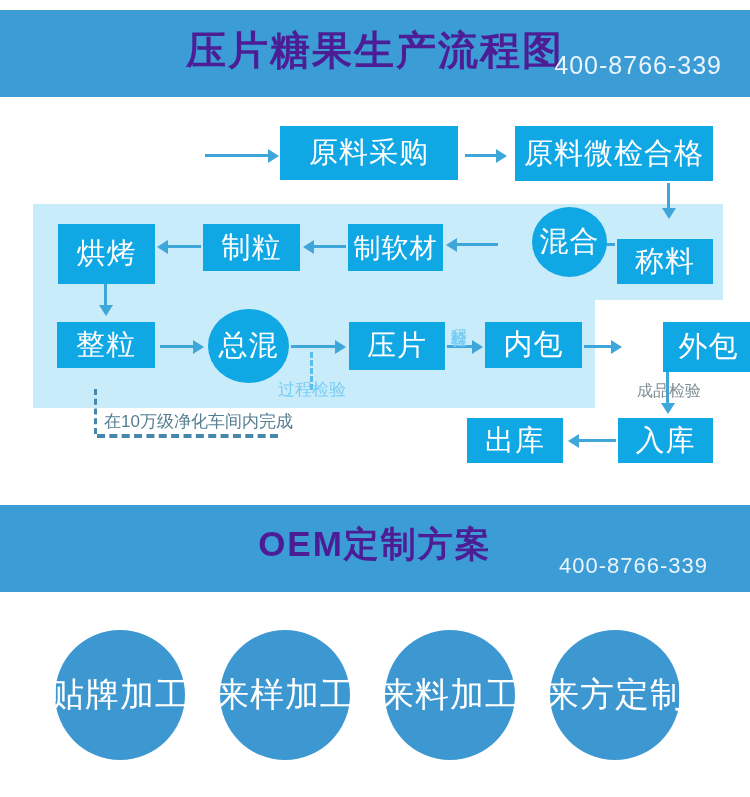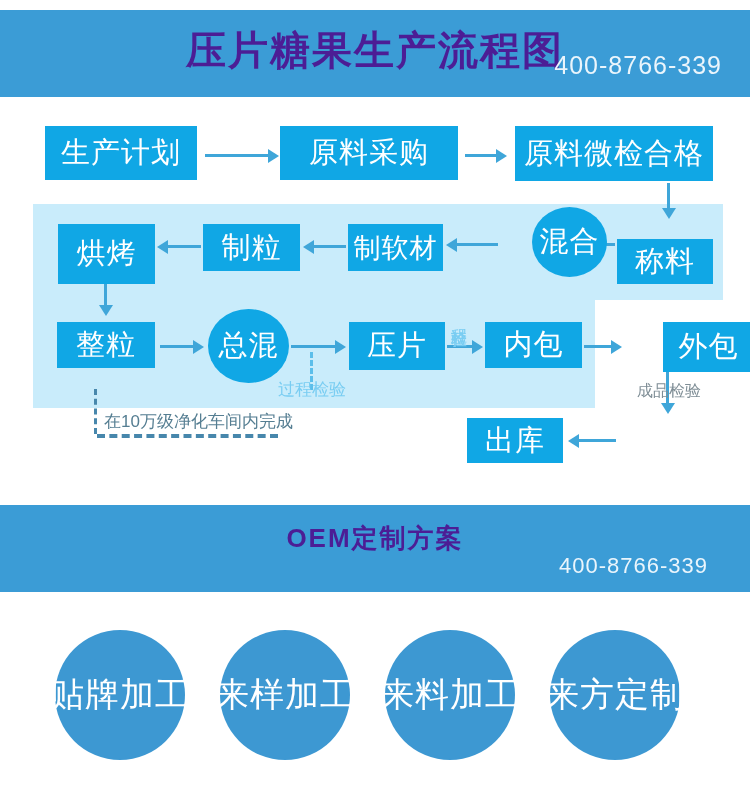--- a/index.html
+++ b/index.html
@@ -18,21 +18,21 @@
   .page{
     position:relative;width:750px;height:797px;background:#fff;overflow:hidden;
     font-family:"Liberation Sans",sans-serif;
   }
   
   .band{position:absolute;left:0;width:750px;height:87px;background:var(--band-blue);}
   .band-title{
     text-align:center;color:#4c1d95;font-weight:bold;letter-spacing:2px;
   }
   .band-top .band-title{font-size:40px;padding-top:13px;}
-  .band-oem .band-title{font-size:26px;padding-top:16px;}
+  .band-oem .band-title{font-size:35px;padding-top:16px;}
   .band-phone{
     position:absolute;color:#EAF5FC;font-weight:normal;letter-spacing:1px;
   }
   
   .region{position:absolute;background:var(--light-region);z-index:0;}
   .region-a{left:33px;top:204px;width:690px;height:96px;}
   .region-b{left:33px;top:300px;width:562px;height:108px;}
   
   .fnode{
     position:absolute;background:var(--node-blue);color:#fff;z-index:2;
@@ -88,21 +88,20 @@
 <div class="page">
 
   <div class="band band-top" style="top:10px;">
     <div class="band-title">压片糖果生产流程图</div>
   </div>
   <div class="band-phone" style="position: absolute; right: 28px; top: 51px; font-size: 25px; color: rgb(234, 245, 252); z-index: 2;">400-8766-339</div>
 
   <div class="region region-a"></div>
   <div class="region region-b"></div>
 
-  <div class="fnode" style="left:45px;top:126px;width:152px;height:54px;">生产计划</div>
   <div class="ar h right" style="left:205px;top:154px;width:63px;"></div>
   <div class="fnode" style="left:280px;top:126px;width:178px;height:54px;">原料采购</div>
   <div class="ar h right" style="left:465px;top:154px;width:31px;"></div>
   <div class="fnode" style="left:515px;top:126px;width:198px;height:55px;">原料微检合格</div>
   <div class="ar v down" style="left:667px;top:183px;height:25px;"></div>
 
   <div class="fnode" style="left:617px;top:223px;width:96px;height:45px;margin-top:16px;">称料</div>
   <div class="ar h left" style="left:589px;top:243px;width:26px;"></div>
   <div class="fnode fcircle" style="left:500px;top:207px;width:75px;height:70px;margin-left:32px;">混合</div>
   <div class="ar h left" style="left:457px;top:243px;width:41px;"></div>
@@ -121,20 +120,21 @@
   <div class="lbl lbl-process-bottom">过程检验</div>
   <div class="fnode" style="left:349px;top:322px;width:96px;height:48px;">压片</div>
   <div class="ar h right" style="left:447px;top:345px;width:25px;"></div>
   <div class="lbl lbl-process-vert">过程检验</div>
   <div class="fnode" style="left:485px;top:322px;width:97px;height:46px;">内包</div>
   <div class="ar h right" style="left:584px;top:345px;width:27px;"></div>
   <div class="fnode" style="left:623px;top:322px;width:91px;height:50px;margin-left:40px;">外包</div>
 
   <div class="ar v down" style="left:666px;top:372px;height:31px;"></div>
   <div class="lbl lbl-finished">成品检验</div>
+  <div class="fnode" style="left:618px;top:418px;width:95px;height:45px;">入库</div>
   <div class="ar h left" style="left:579px;top:439px;width:37px;"></div>
   <div class="fnode" style="left:467px;top:418px;width:96px;height:45px;">出库</div>
 
   <div class="clean-dash-v"></div>
   <div class="clean-dash-h"></div>
   <div class="lbl lbl-cleanroom">在10万级净化车间内完成</div>
 
   <div class="band band-oem" style="top:505px;">
     <div class="band-title">OEM定制方案</div>
   </div>

